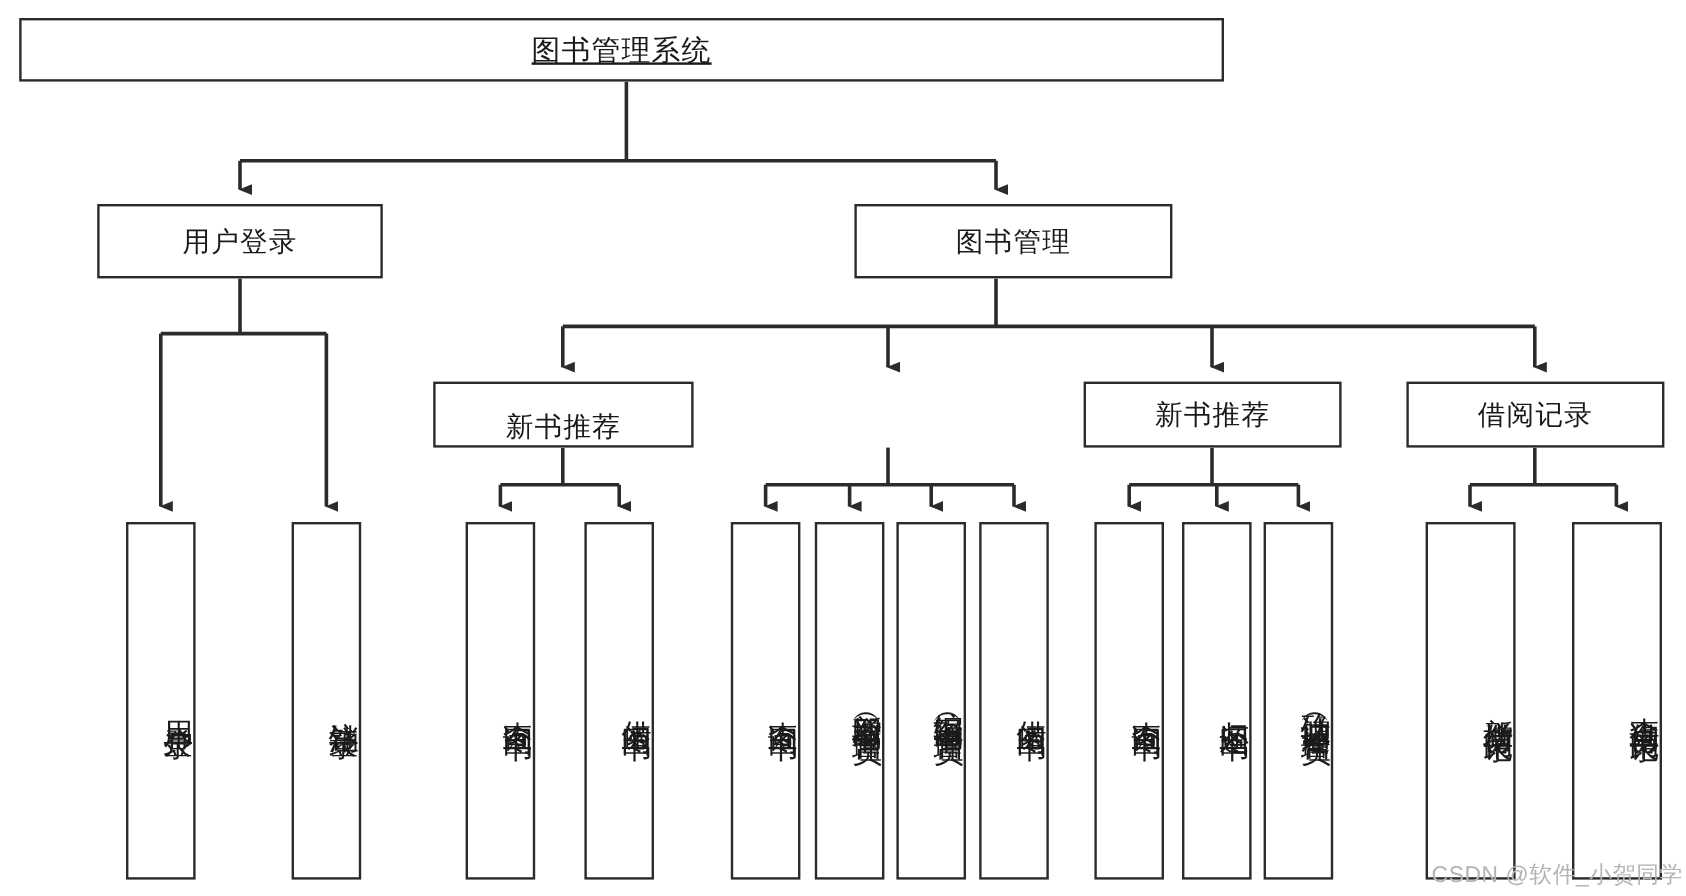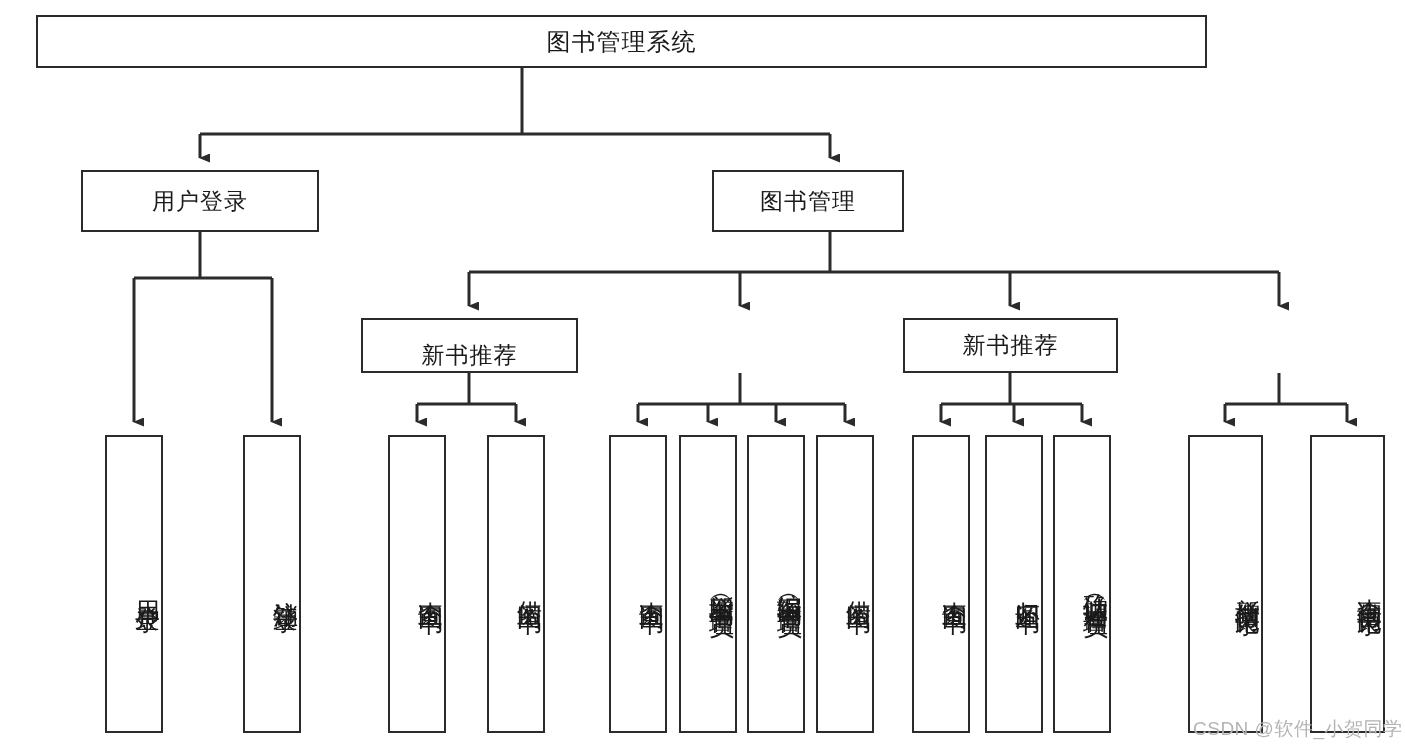--- a/index.html
+++ b/index.html
@@ -113,36 +113,39 @@
       <path d="M1014,404 L1014,422" marker-end="url(#arrowhead)"></path>
       <path d="M1082,404 L1082,422" marker-end="url(#arrowhead)"></path>
 
       <path d="M1279,373 L1279,404"></path>
       <path d="M1225,404 L1347,404"></path>
       <path d="M1225,404 L1225,422" marker-end="url(#arrowhead)"></path>
       <path d="M1347,404 L1347,422" marker-end="url(#arrowhead)"></path>
     </g>
   </svg>
 
-  <div class="node h root" style="left:36px;top:15px;width:1171px;height:53px;">
+  <div class="node h root" style="left:16px;top:15px;width:1004px;height:53px;text-decoration:underline;">
     <span>图书管理系统</span>
   </div>
 
   <div class="node h" style="left:81px;top:170px;width:238px;height:62px;">
     <span>用户登录</span>
   </div>
-  <div class="node h" style="left:712px;top:170px;width:192px;height:62px;">
+  <div class="node h" style="left:712px;top:170px;width:265px;height:62px;">
     <span>图书管理</span>
   </div>
 
   <div class="node h" style="left:361px;top:318px;width:217px;height:55px;align-items:flex-end;">
     <span>新书推荐</span>
   </div>
   <div class="node h" style="left:903px;top:318px;width:215px;height:55px;">
     <span>新书推荐</span>
+  </div>
+  <div class="node h" style="left:1172px;top:318px;width:215px;height:55px;">
+    <span>借阅记录</span>
   </div>
 
   <div class="node v" style="left:105px;top:435px;width:58px;height:298px;">
     <span class="vtext">用户登录</span>
   </div>
   <div class="node v" style="left:243px;top:435px;width:58px;height:298px;">
     <span class="vtext">注销登录</span>
   </div>
 
   <div class="node v" style="left:388px;top:435px;width:58px;height:298px;">

